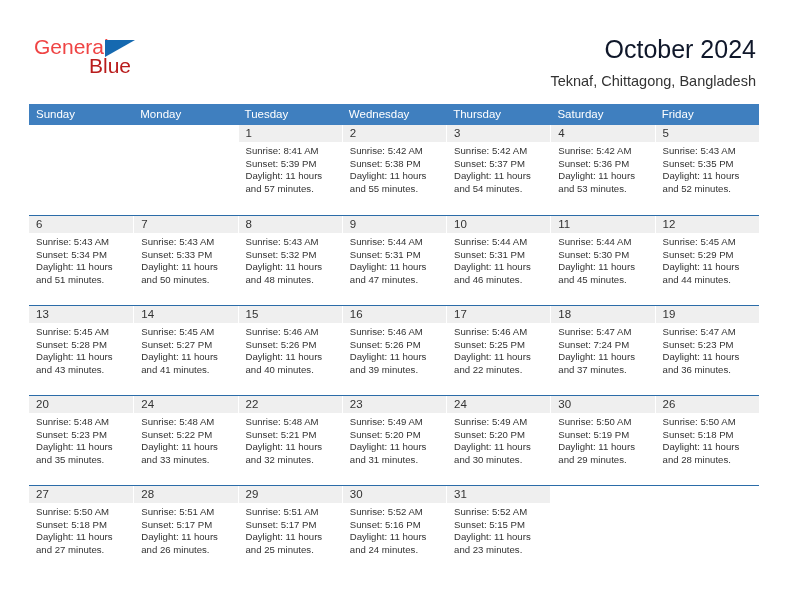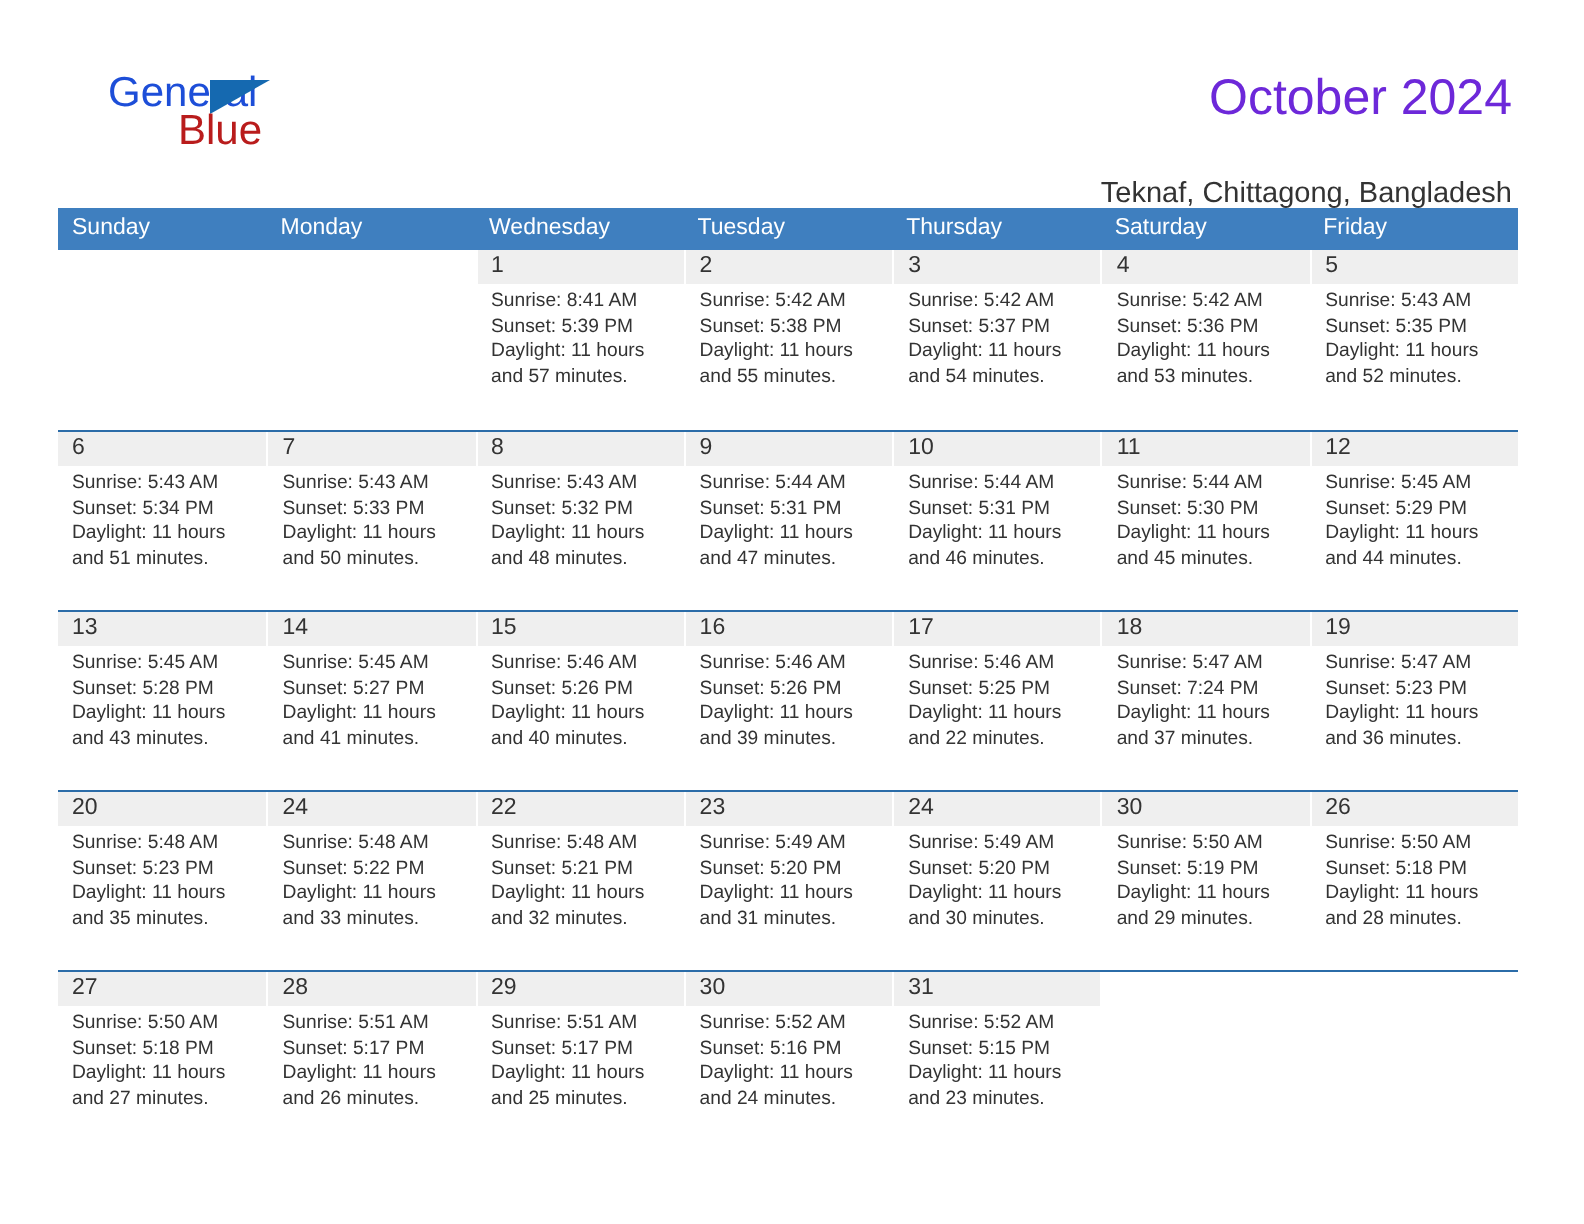--- a/index.html
+++ b/index.html
@@ -14,50 +14,49 @@
   
   .header {
     position: absolute; left: 0; top: 0; right: 0; height: 100px;
   }
   .logo {
     position: absolute; left: 34px; top: 36px;
     width: 180px; height: 48px;
   }
   .logo-general {
     position: absolute; left: 0; top: 0;
-    font-size: 21px; color: #1d4ed8; letter-spacing: 0px;
+    font-size: 21px; color: #ef4444; letter-spacing: 0px;
     line-height: 22px;
-    margin-left: 20px;
   }
   .logo-blue {
     position: absolute; left: 55px; top: 19px;
     font-size: 21px; color: #b91c1c; line-height: 22px;
   }
   .logo-tri {
     position: absolute; left: 71px; top: 4px;
     width: 0; height: 0;
     border-left: 30px solid #1569b0;
     border-bottom: 17px solid transparent;
   }
   .title-block {
     position: absolute; right: 36px; top: 34px; text-align: right;
   }
   .cal-title {
-    font-size: 25px; color: #6d28d9; line-height: 30px; font-weight: normal;
+    font-size: 25px; color: #0f172a; line-height: 30px; font-weight: normal;
   }
   .cal-subtitle {
-    font-size: 14.5px; color: #333333; line-height: 22px; margin-top: 22px;
+    font-size: 14.5px; color: #333333; line-height: 22px; margin-top: 6px;
   }
 
   
   .calendar {
     position: absolute; left: 29px; top: 104px;
     width: 730px;
   }
-  .dow-row { display: flex; width: 100%; }
+  .dow-row { display: flex; width: 100%; justify-content: space-between; }
   .dow {
     width: 104.28px; height: 21px;
     background: #3f7fbf;
     color: #ffffff;
     font-size: 11.5px;
     line-height: 21px;
     padding-left: 7px;
     overflow: hidden; white-space: nowrap;
   }
   .week {
@@ -106,22 +105,22 @@
     <div class="title-block">
       <div class="cal-title">October 2024</div>
       <div class="cal-subtitle">Teknaf, Chittagong, Bangladesh</div>
     </div>
   </div>
 
   <div class="calendar">
     <div class="dow-row">
       <div class="dow">Sunday</div>
       <div class="dow">Monday</div>
+      <div class="dow">Tuesday</div>
       <div class="dow">Wednesday</div>
-      <div class="dow">Tuesday</div>
       <div class="dow">Thursday</div>
       <div class="dow">Saturday</div>
       <div class="dow">Friday</div>
     </div>
     <div id="weeks-host">
         <div class="week">
           <div class="cell blank">
             <div class="cell-inner">
               <div class="daynum-band"></div>
             </div>

